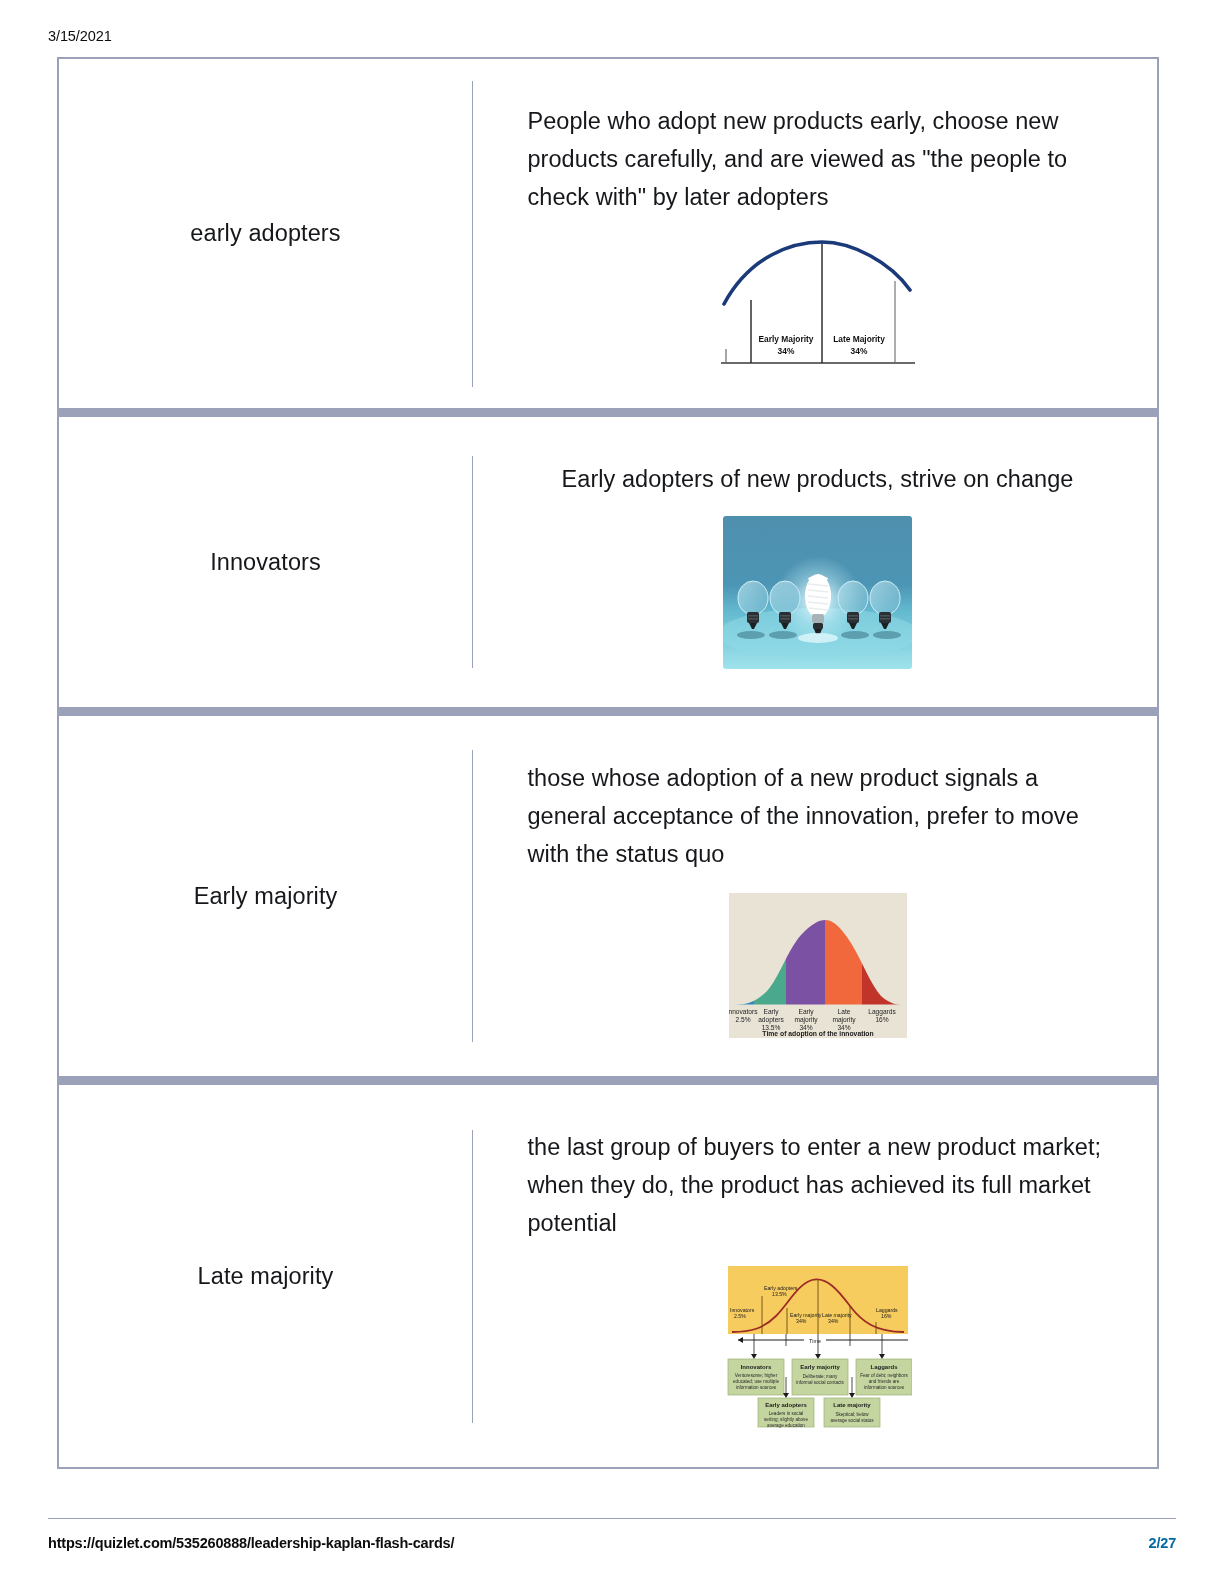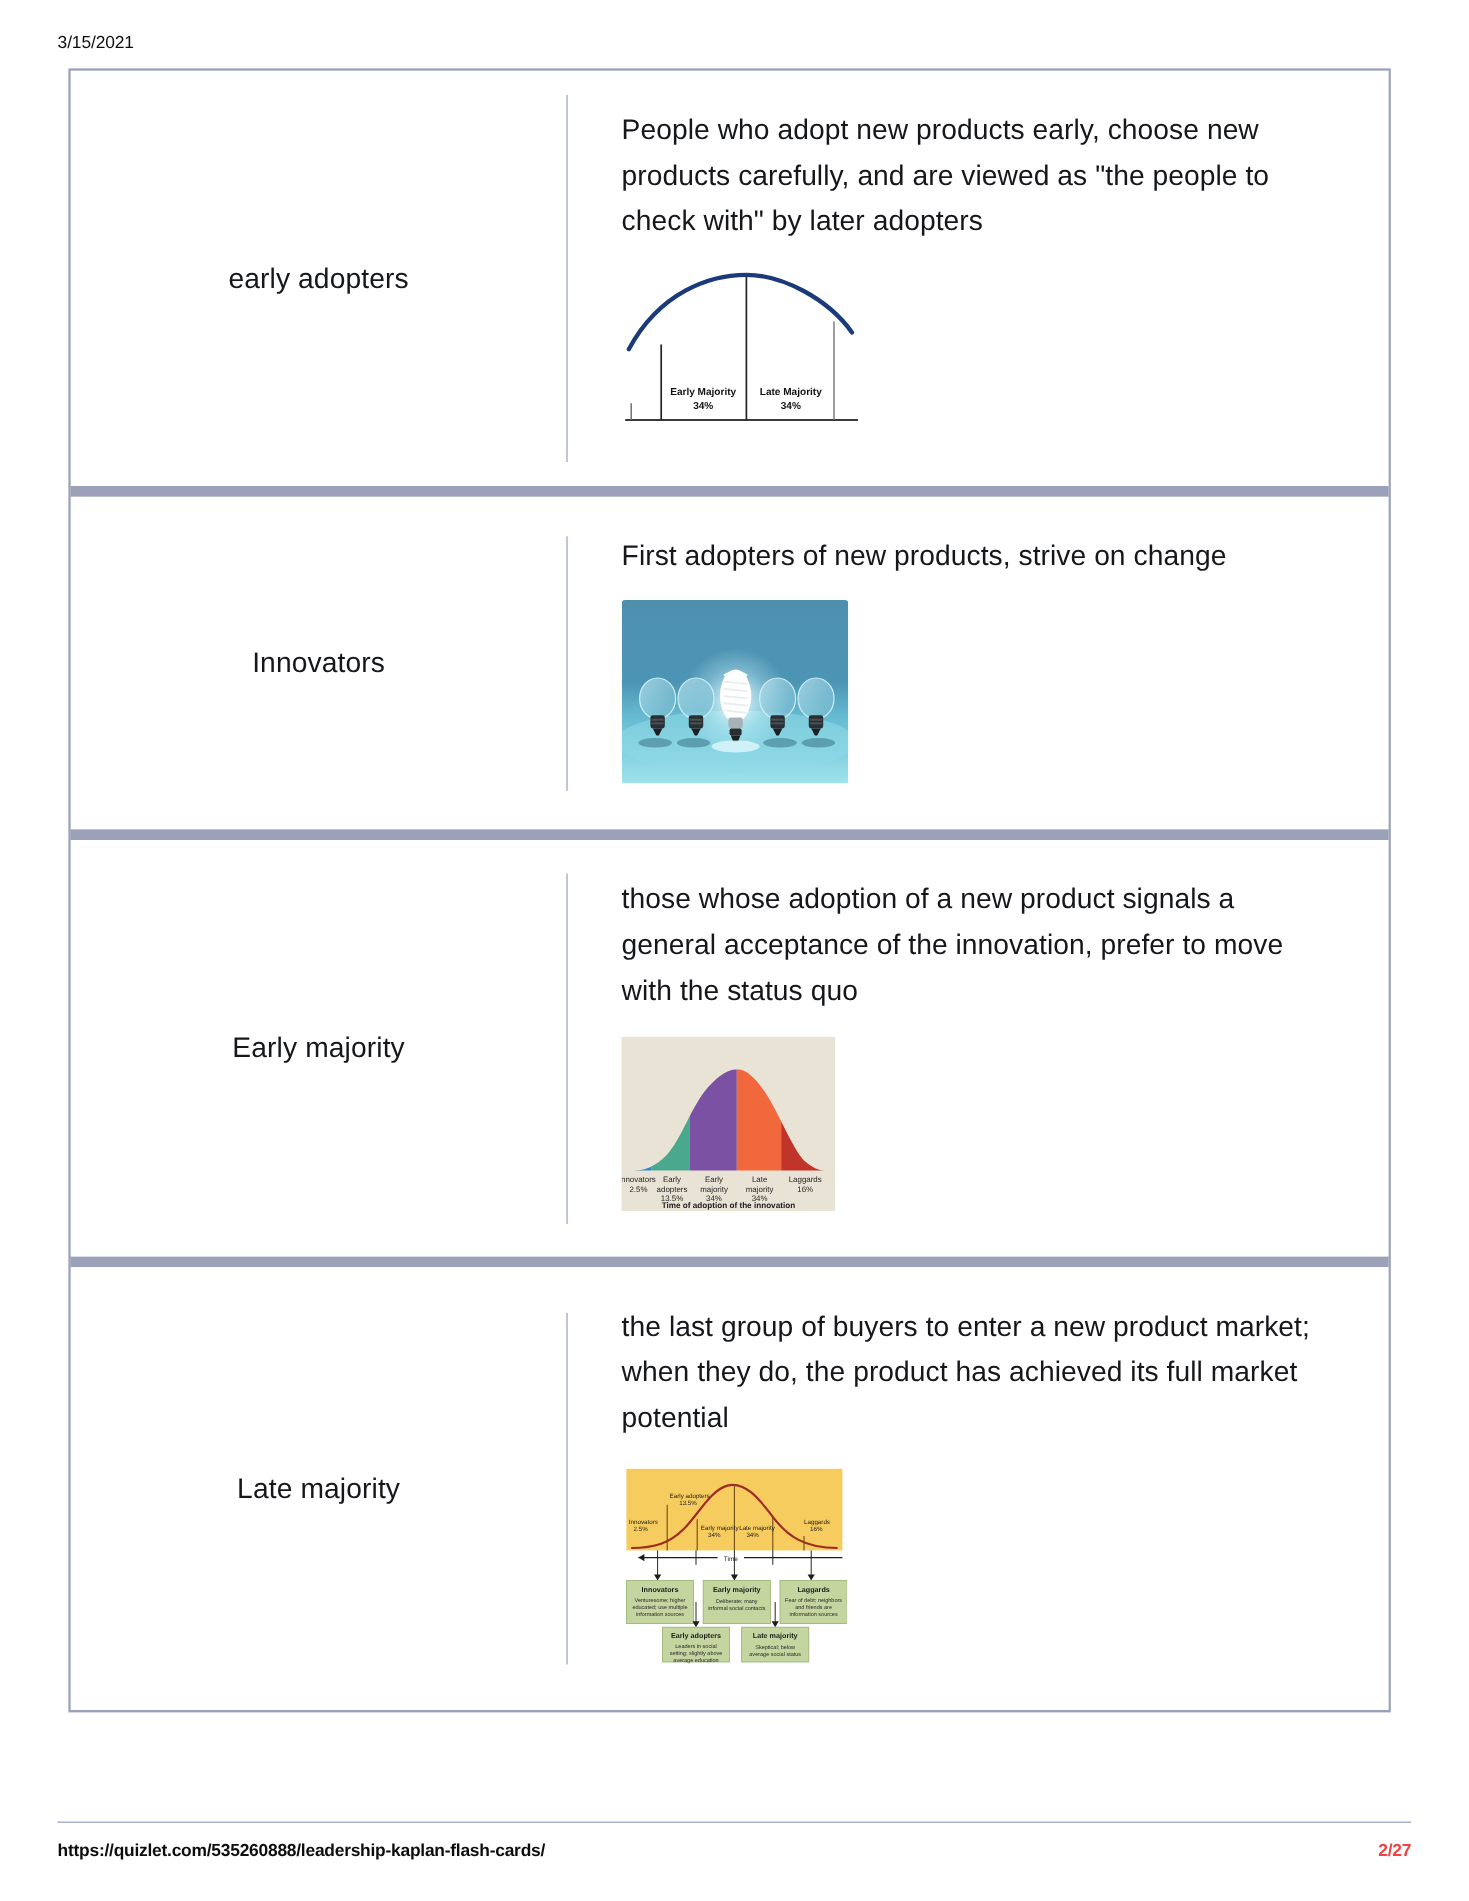--- a/index.html
+++ b/index.html
@@ -94,21 +94,22 @@
     background: #9aa1b8;
     align-self: center;
     margin: 0;
   }
   .card-def {
     flex: 1 1 auto;
     box-sizing: border-box;
     padding: 30px 40px 38px 45px;
     display: flex;
     flex-direction: column;
-    align-items: flex-start;
+    align-items: center;
+    margin-top: 13px;
   }
   .def-text {
     font-size: 23.5px;
     line-height: 38px;
     color: #15171a;
     letter-spacing: 0.05px;
     max-width: 580px;
   }
 
   
@@ -169,21 +170,21 @@
     margin-top: 16px;
     font-weight: bold;
   }
   .footer-url {
     font-size: 14.5px;
     color: #0d0d0d;
     letter-spacing: -0.2px;
   }
   .footer-page {
     font-size: 14.5px;
-    color: #ef4444;
+    color: #0369a1;
     letter-spacing: -0.2px;
   }
   svg { display: block; }
 </style>
 </head>
 <body>
 
 <div class="page">
 
   <div class="page-header">
@@ -224,21 +225,21 @@
     </div>
 
     <div class="card-sep"></div>
 
     <div class="card-row" style="min-height:241px;">
       <div class="card-term">
         <div class="term-text">Innovators</div>
       </div>
       <div class="card-divider" style="height:212px;"></div>
       <div class="card-def">
-        <div class="def-text">First adopters of new products, strive on change</div>
+        <div class="def-text">Early adopters of new products, strive on change</div>
 
         <div class="fig-bulbs">
           <svg width="189" height="153" viewBox="0 0 189 153">
             <defs>
               <linearGradient id="bulbBg" x1="0" y1="0" x2="0" y2="1">
                 <stop offset="0%" stop-color="#4f8fae"></stop>
                 <stop offset="45%" stop-color="#4c95b4"></stop>
                 <stop offset="62%" stop-color="#63b9cf"></stop>
                 <stop offset="100%" stop-color="#9fe3ec"></stop>
               </linearGradient>

